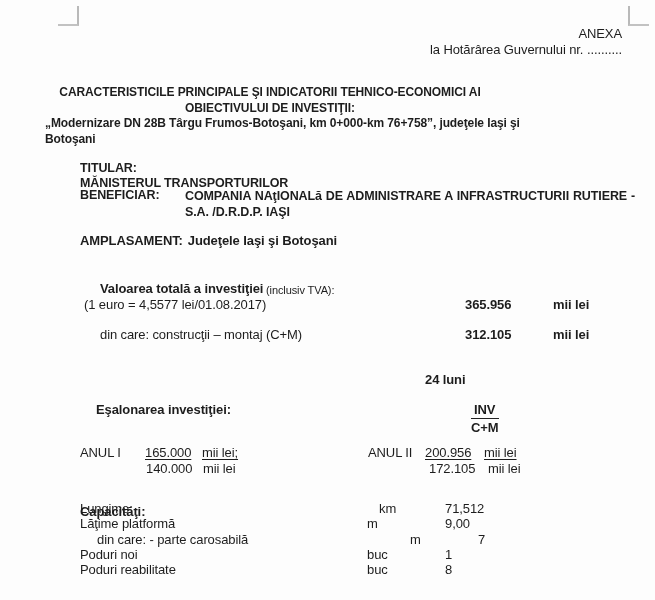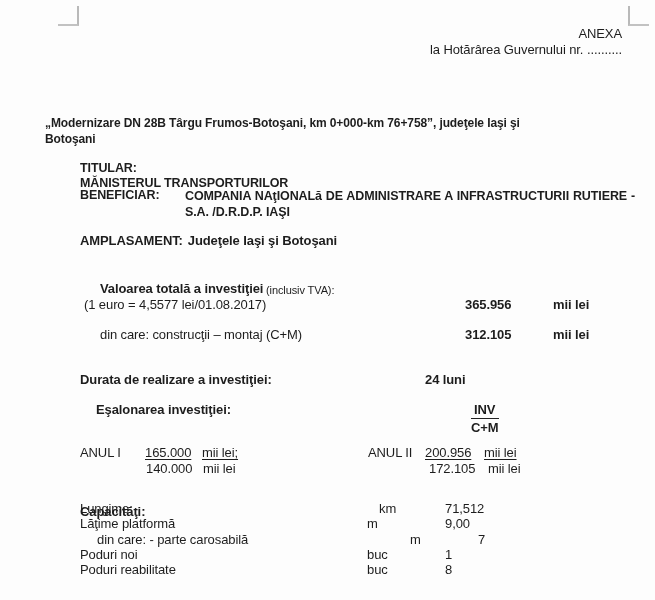--- a/index.html
+++ b/index.html
@@ -35,20 +35,24 @@
 <div class="page">
 
   <div class="crop left"></div>
   <div class="crop right"></div>
 
   <div class="abs anexa">
     <div>ANEXA</div>
     <div>la Hotărârea Guvernului nr. ..........</div>
   </div>
 
+  <div class="abs title-a">
+    <div>CARACTERISTICILE PRINCIPALE ŞI INDICATORII TEHNICO-ECONOMICI AI</div>
+    <div>OBIECTIVULUI DE INVESTIŢII:</div>
+  </div>
   <div class="abs title-b">
     <div>„Modernizare DN 28B Târgu Frumos-Botoşani, km 0+000-km 76+758”, judeţele Iaşi şi</div>
     <div>Botoşani</div>
   </div>
 
   <div class="prow caps" style="top:161px;flex-direction:column;">
     <span class="p-label">TITULAR:</span>
     <span>MĂNISTERUL TRANSPORTURILOR</span>
   </div>
 
@@ -71,21 +75,20 @@
     <span class="at b" style="left:465px;">365.956</span>
     <span class="at b" style="left:553px;">mii lei</span>
   </div>
   <div class="line" style="top:327px;">
     <span class="at" style="left:100px;">din care: construcţii – montaj (C+M)</span>
     <span class="at b" style="left:465px;">312.105</span>
     <span class="at b" style="left:553px;">mii lei</span>
   </div>
 
   <div class="line" style="top:372px;">
-    <span class="at b" style="left:80px;">Durata de realizare a investiţiei:</span>
     <span class="at b" style="left:425px;">24 luni</span>
   </div>
 
   <div class="line" style="top:402px; height:34px;">
     <span class="at b" style="left:96px;">Eşalonarea investiţiei:</span>
   </div>
   <div class="frac">
     <span class="num">INV</span>
     <span class="den">C+M</span>
   </div>

